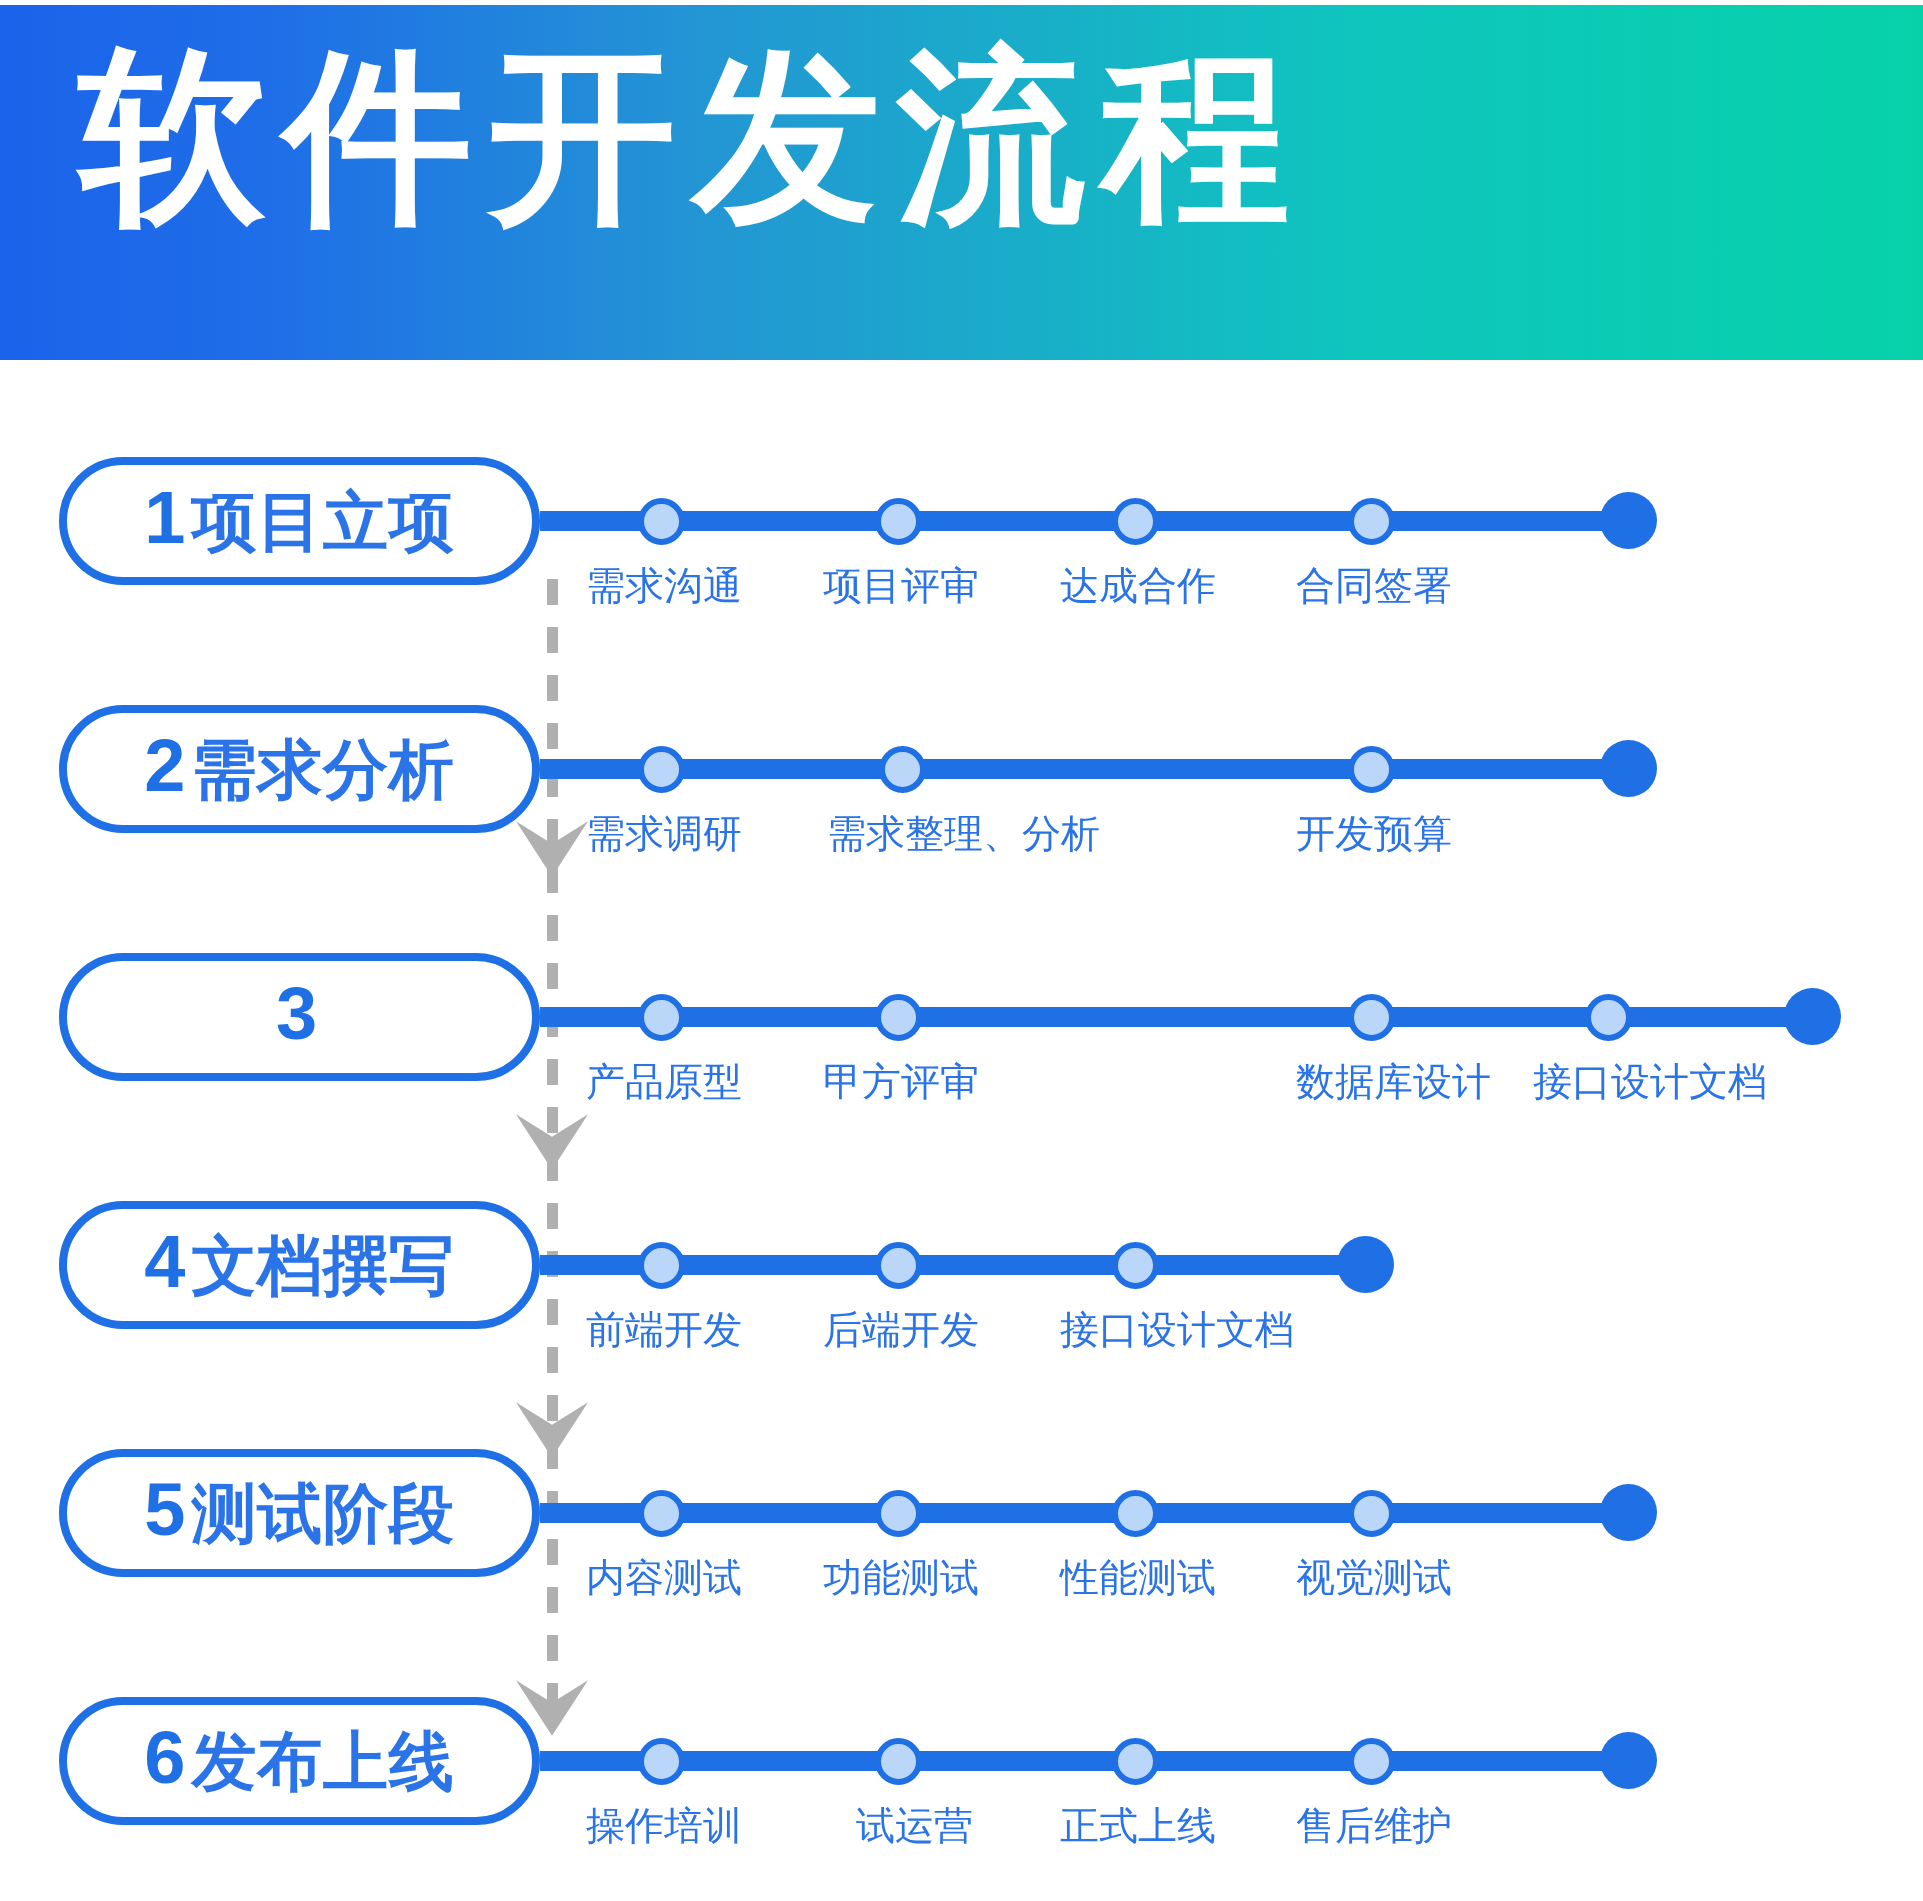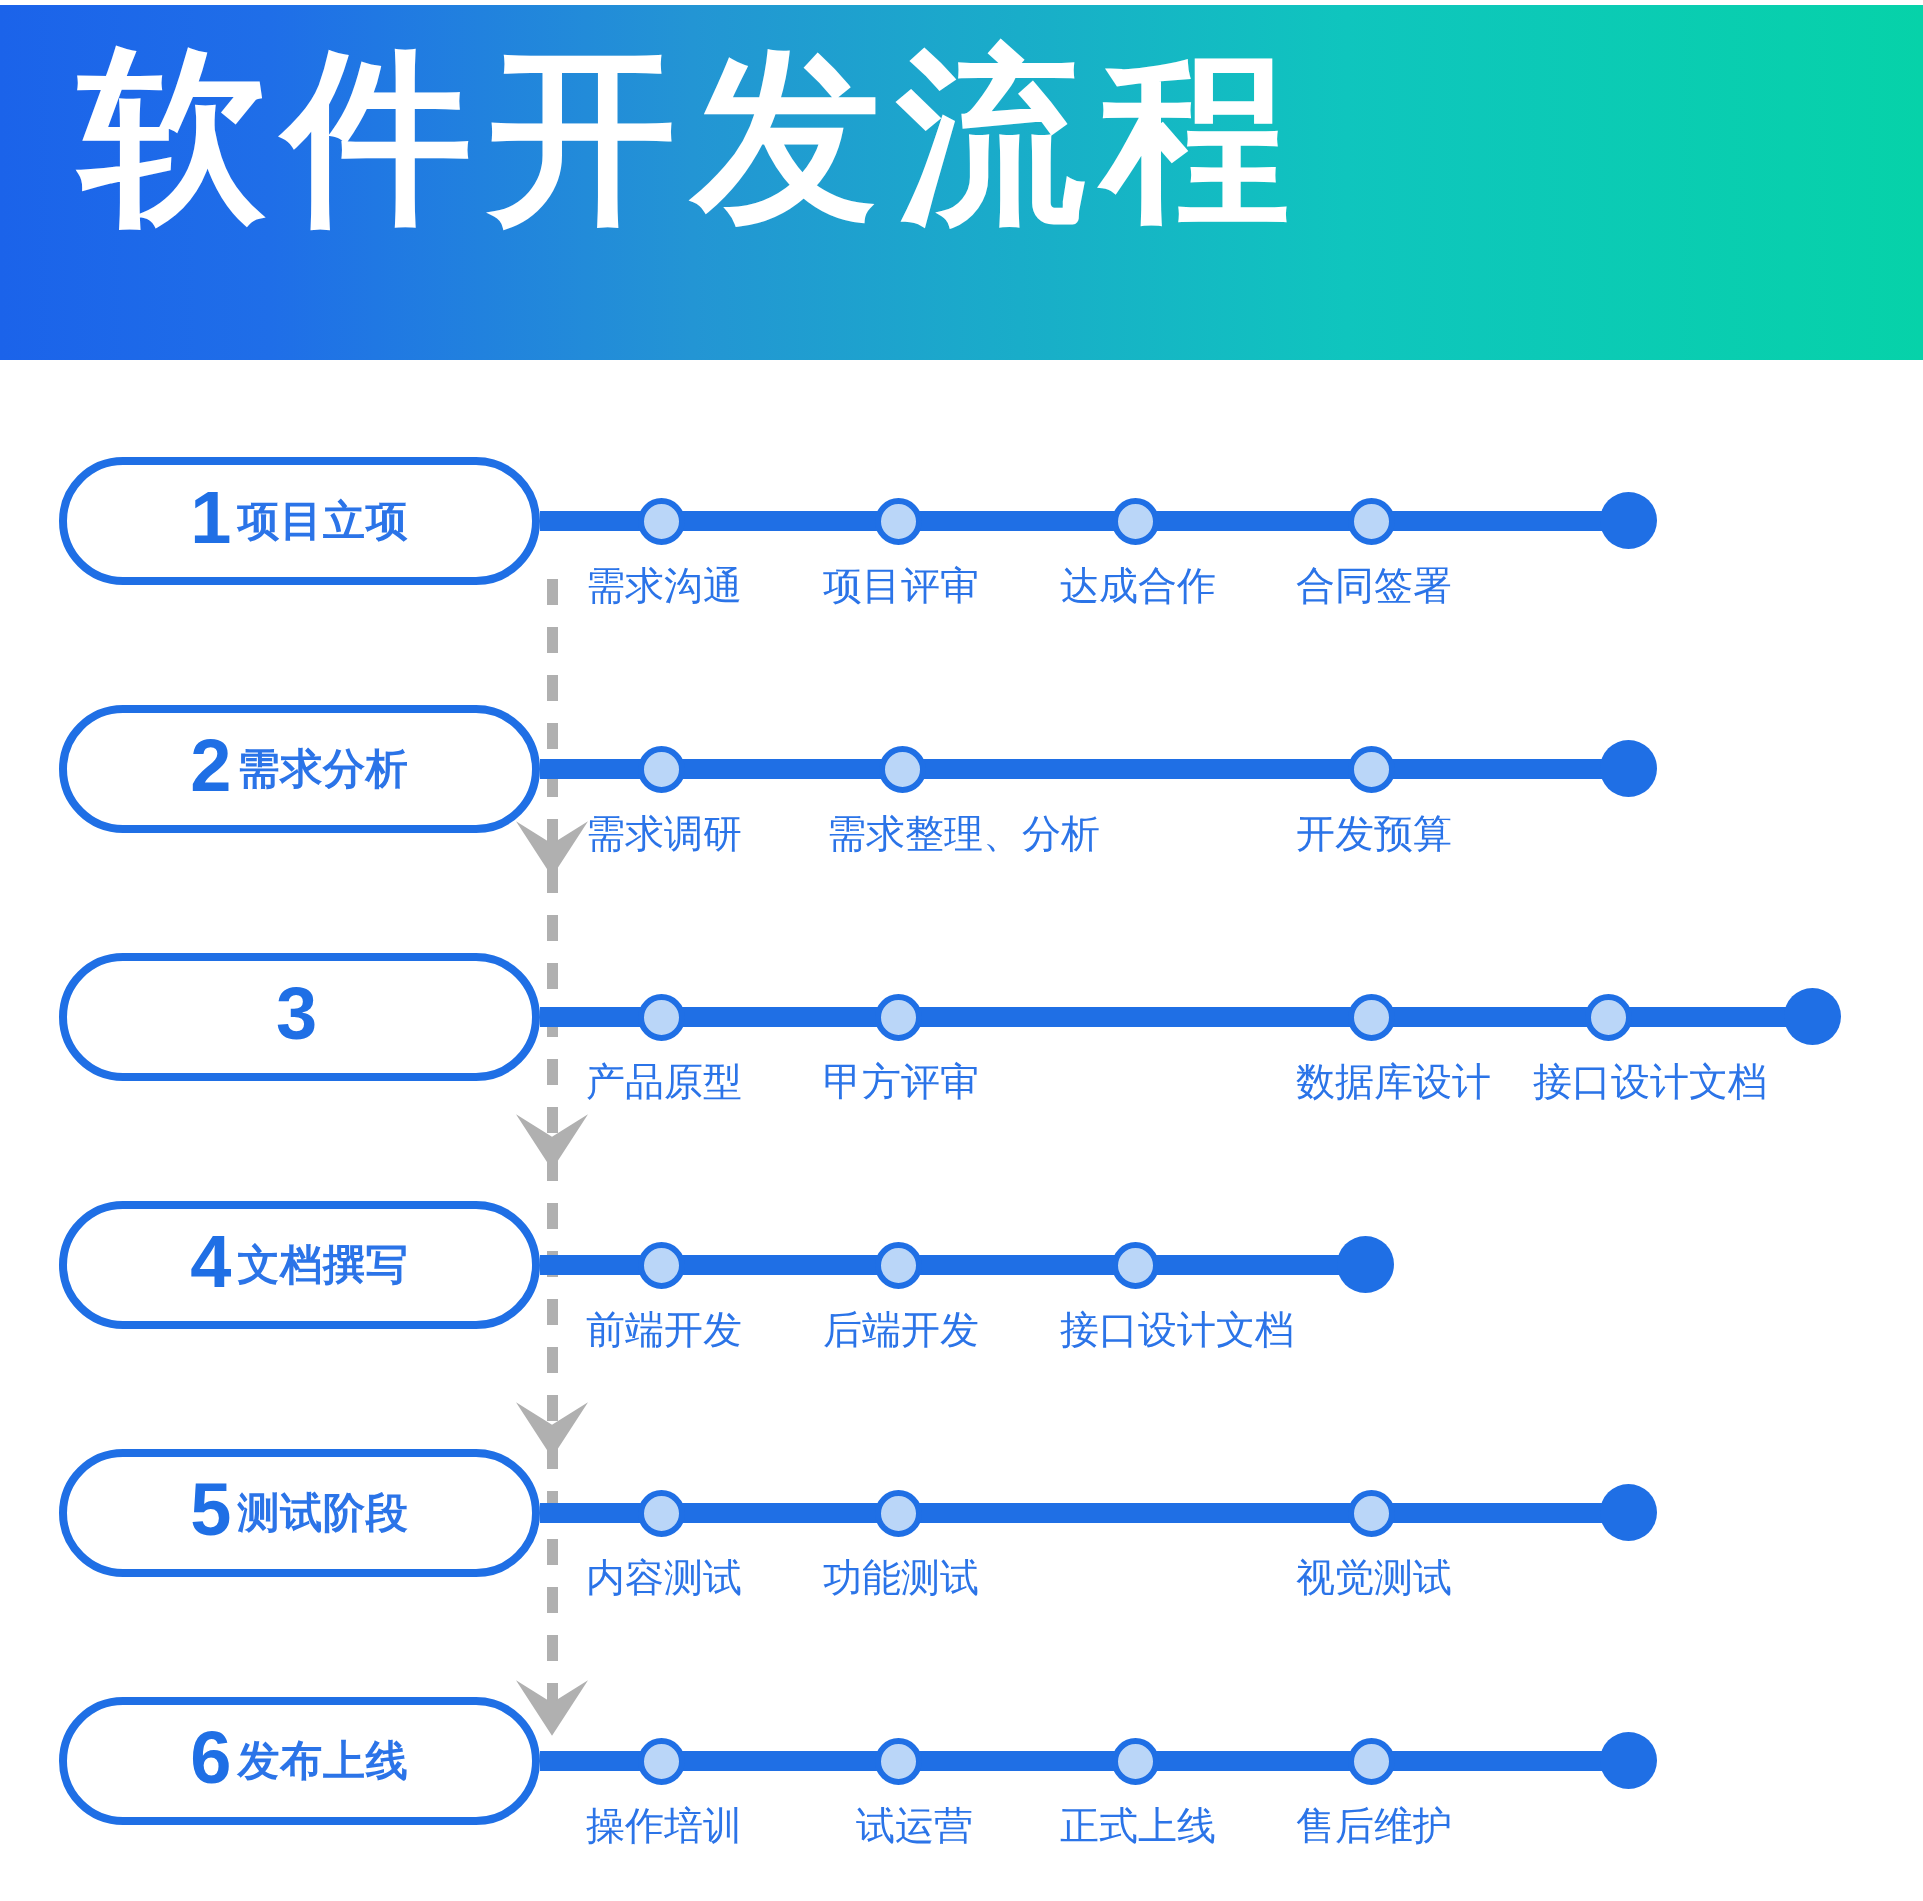--- a/index.html
+++ b/index.html
@@ -86,21 +86,21 @@
     font-size: 74px;
     font-weight: bold;
     color: #1f6fe5;
     line-height: 1;
     font-family: "Liberation Sans", "DejaVu Sans", sans-serif;
     margin-right: 6px;
     position: relative;
     top: -3px;
   }
   .stage-name {
-    font-size: 42px;
+    font-size: 65px;
     font-weight: bold;
     color: #2b74e8;
     line-height: 1;
     letter-spacing: 0.8px;
     font-family: "Liberation Sans", "DejaVu Sans", sans-serif;
   }
 
   
   .stage-track {
     position: absolute;
@@ -278,20 +278,24 @@
     </div>
     <div class="stage-track" style="width:1090px"></div>
     <div class="step" style="left:661px">
       <div class="step-dot"></div>
       <div class="step-label">内容测试</div>
     </div>
     <div class="step" style="left:898px">
       <div class="step-dot"></div>
       <div class="step-label">功能测试</div>
     </div>
+    <div class="step" style="left:1135px">
+      <div class="step-dot"></div>
+      <div class="step-label">性能测试</div>
+    </div>
     <div class="step" style="left:1371px">
       <div class="step-dot"></div>
       <div class="step-label">视觉测试</div>
     </div>
     <div class="end-dot" style="left:1629px"></div>
   </div>
 
   <div class="stage-row" style="top:1697px">
     <div class="stage-pill">
       <span class="stage-num">6</span>

